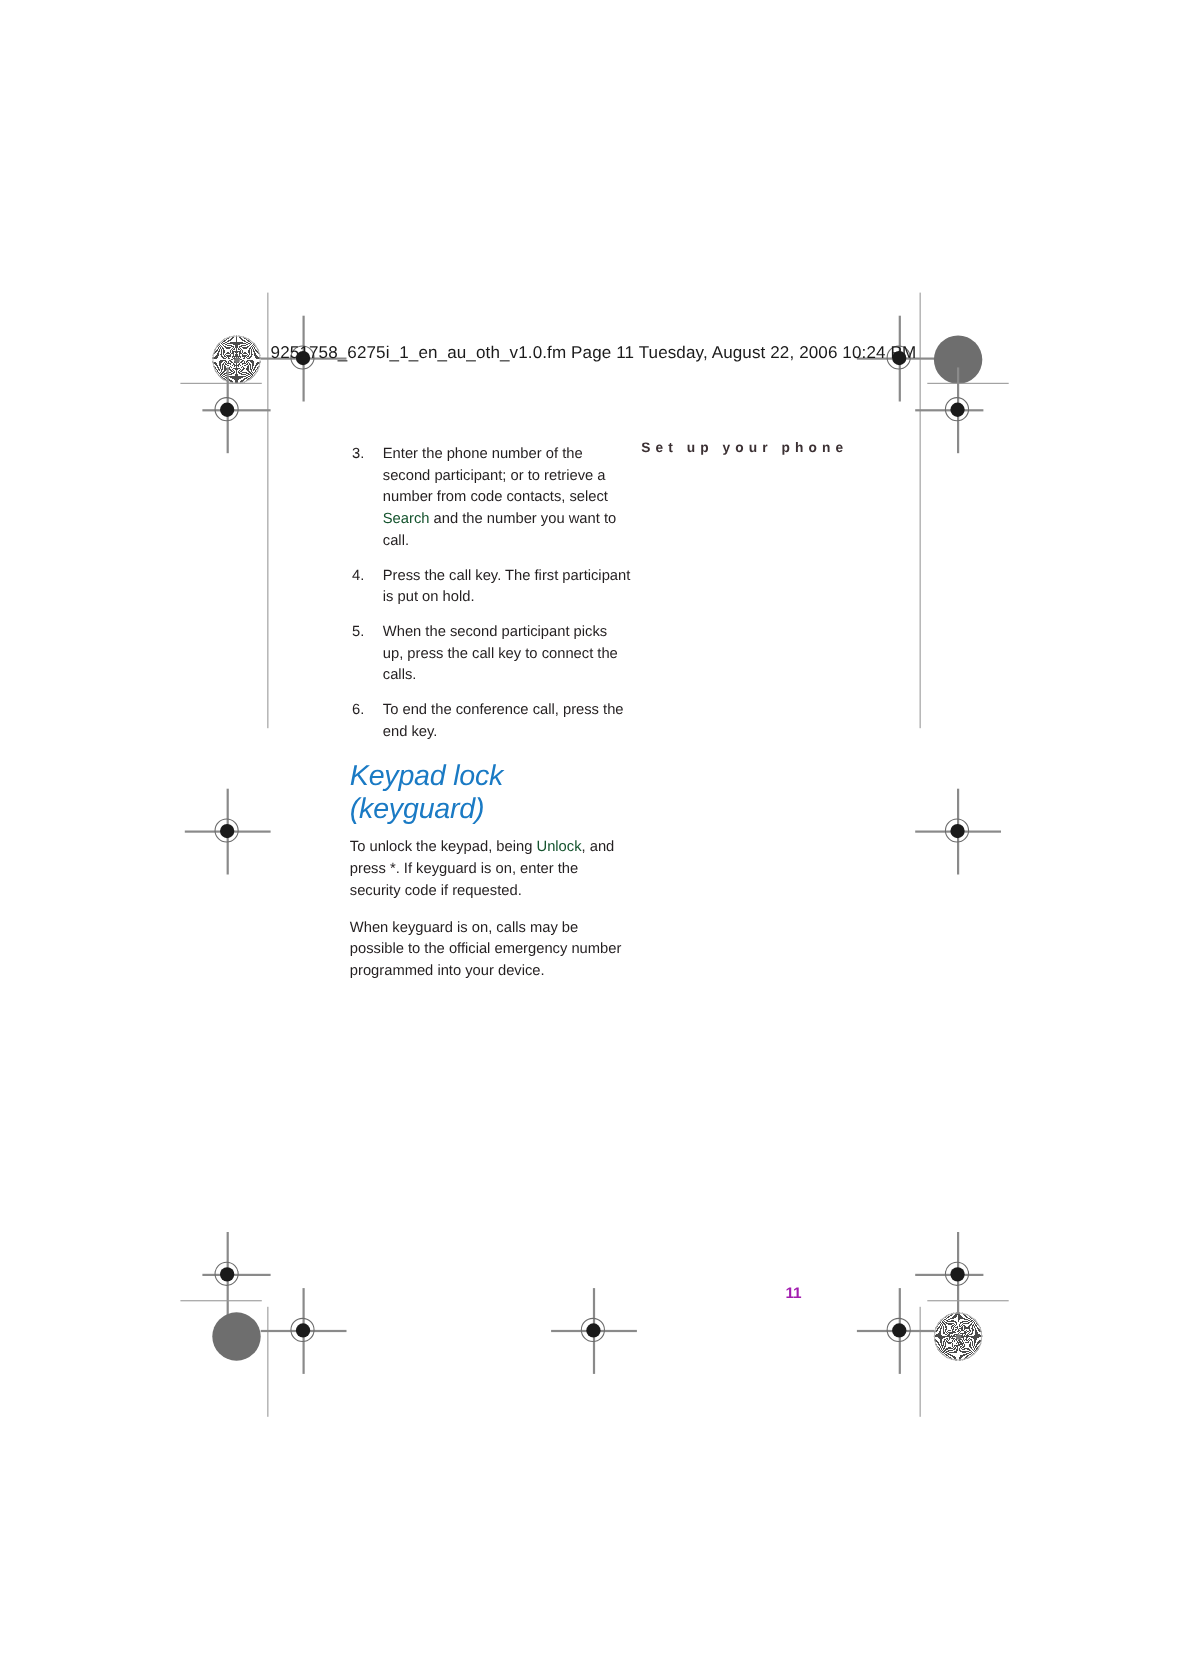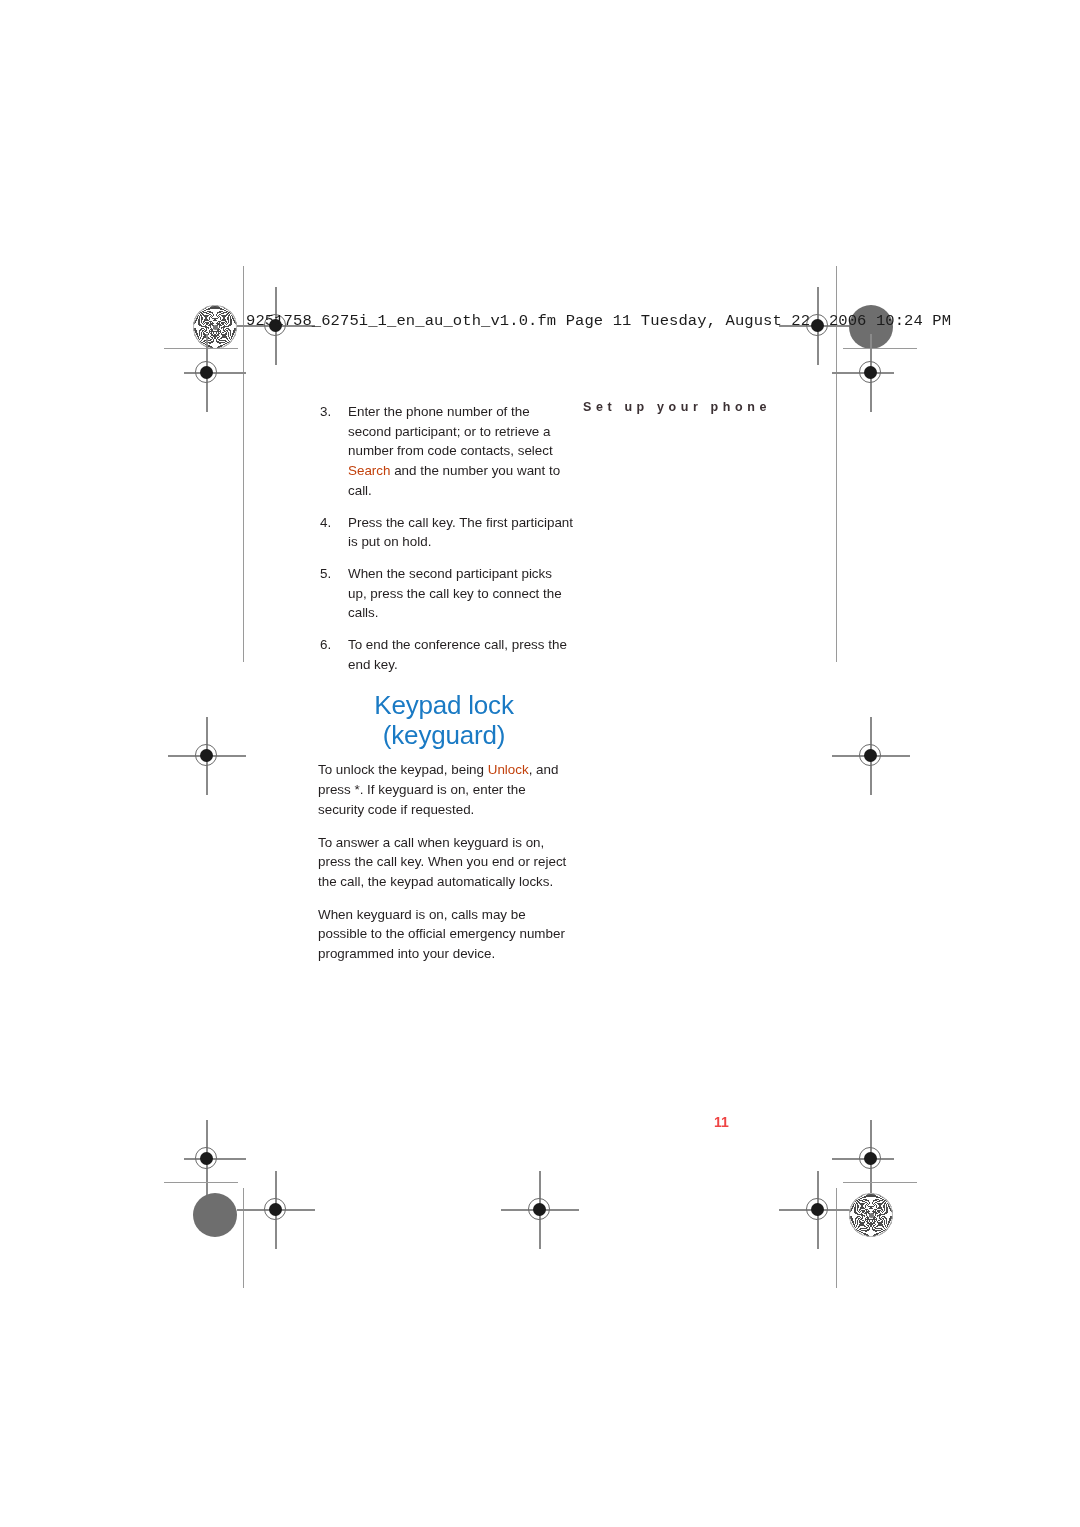--- a/index.html
+++ b/index.html
@@ -81,21 +81,21 @@
     background: #9a9a9a;
   }
   .trim.h { height: 1.1px; }
   .trim.v { width: 1.1px; }
 
   
   .filestamp {
     position: absolute;
     left: 246px;
     top: 312px;
-    font-family: Liberation Mono, monospace;
+    font-family: Liberation Sans, sans-serif;
     font-size: 15.5px;
     color: #1b1b1b;
     letter-spacing: 0.1px;
     white-space: nowrap;
   }
   .running-head {
     position: absolute;
     left: 0;
     top: 364px;
     width: 771px;
@@ -129,42 +129,43 @@
     left: 2px;
     top: 0;
   }
 
   h2.section-title {
     margin: 16px 0 10px 0;
     font-size: 26px;
     line-height: 30px;
     font-weight: 400;
     color: #1a7ac4;
-    text-align: center;
+    text-align: left;
     padding-right: 4px;
     letter-spacing: -0.2px;
+    font-style: italic;
   }
 
   p.body {
     margin: 0 0 13px 0;
     font-size: 13.4px;
     line-height: 19.7px;
     color: #231f20;
   }
   .ui {
-    color: #c2410c;
+    color: #14532d;
   }
 
   .page-number {
     position: absolute;
     left: 714px;
-    top: 1114px;
+    top: 1167px;
     font-size: 14px;
     font-weight: 600;
-    color: #ef4444;
+    color: #a21caf;
   }
 </style>
 </head>
 <body>
 
 <div>
 
   <div class="starburst" style="left:193px; top:305px;"></div>
   <div class="trim v" style="left:243px; top:266px; height:396px;"></div>
   <div class="reg" style="left:253px; top:303px;">
@@ -274,19 +275,18 @@
     <li>
       <span class="num">6.</span><span>To end the conference call, press the end key.</span>
     </li>
   </ol>
 
   <h2 class="section-title">Keypad lock (keyguard)</h2>
 
 
   <p class="body"><span>To unlock the keypad, being </span><span class="ui">Unlock</span><span>, and press *. If keyguard is on, enter the security code if requested.</span></p>
 
-  <p class="body"><span>To answer a call when keyguard is on, press the call key. When you end or reject the call, the keypad automatically locks.</span></p>
 
   <p class="body"><span>When keyguard is on, calls may be possible to the official emergency number programmed into your device.</span></p>
 
 </div>
 
 <div class="page-number">11</div>
 
 </body></html>

